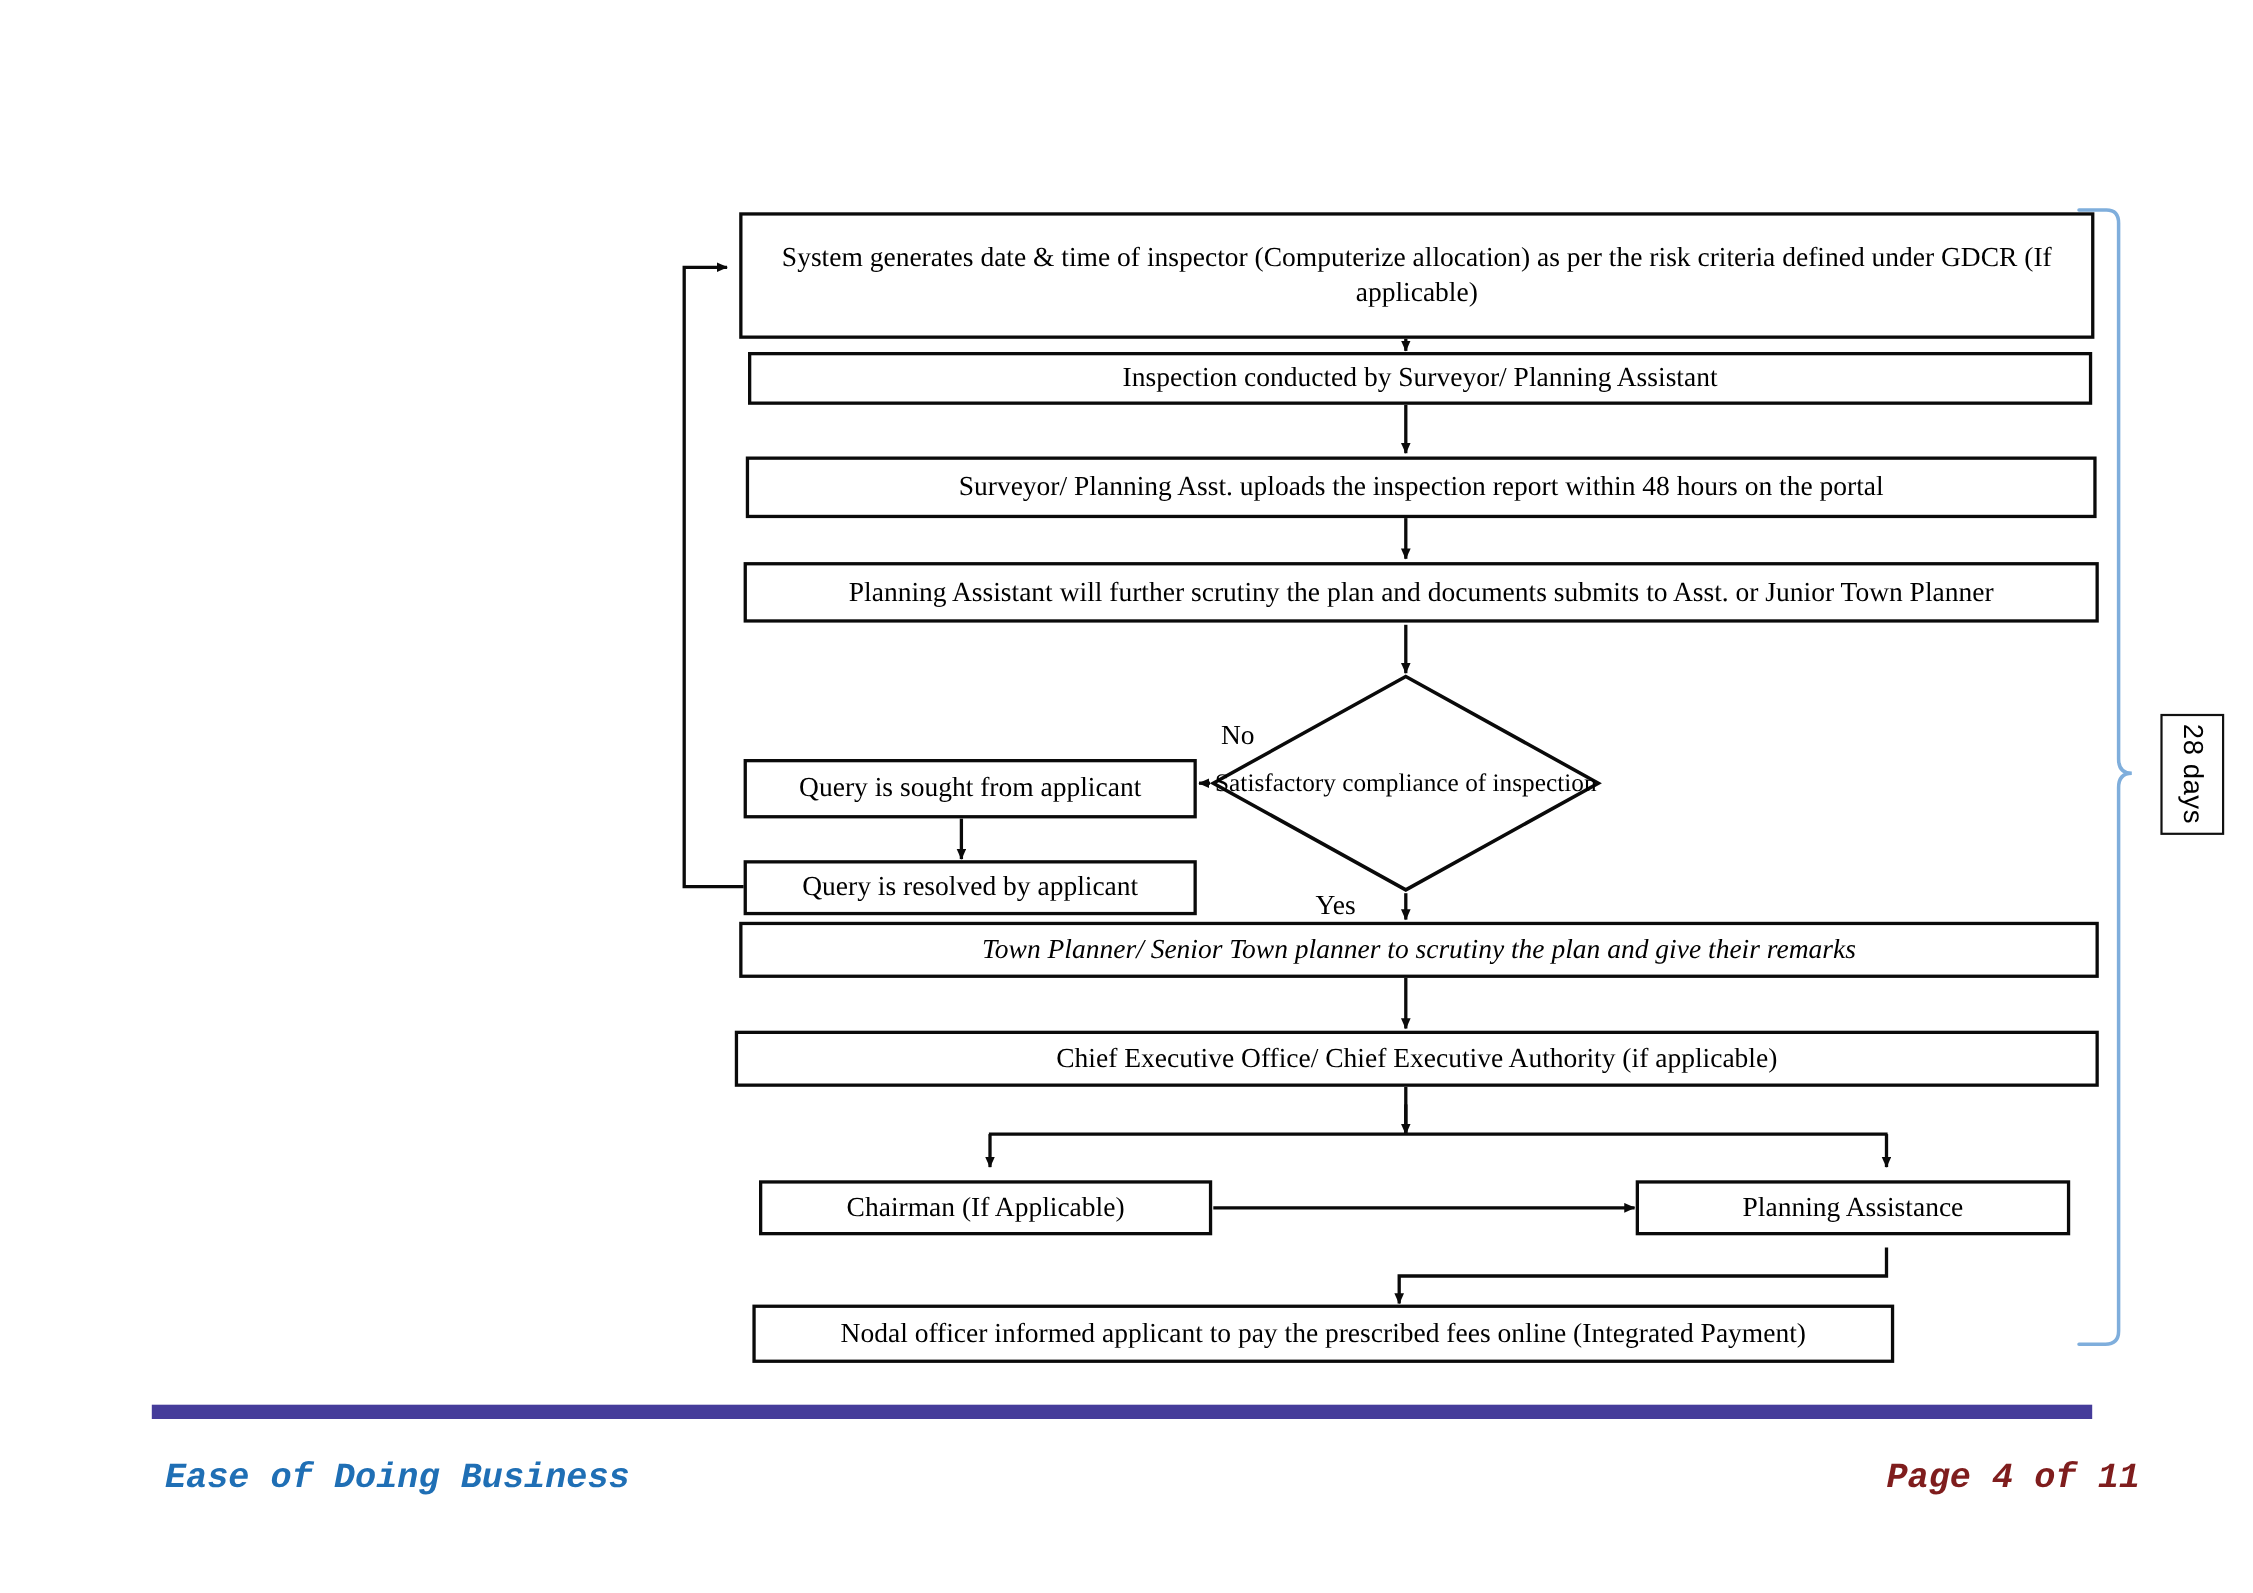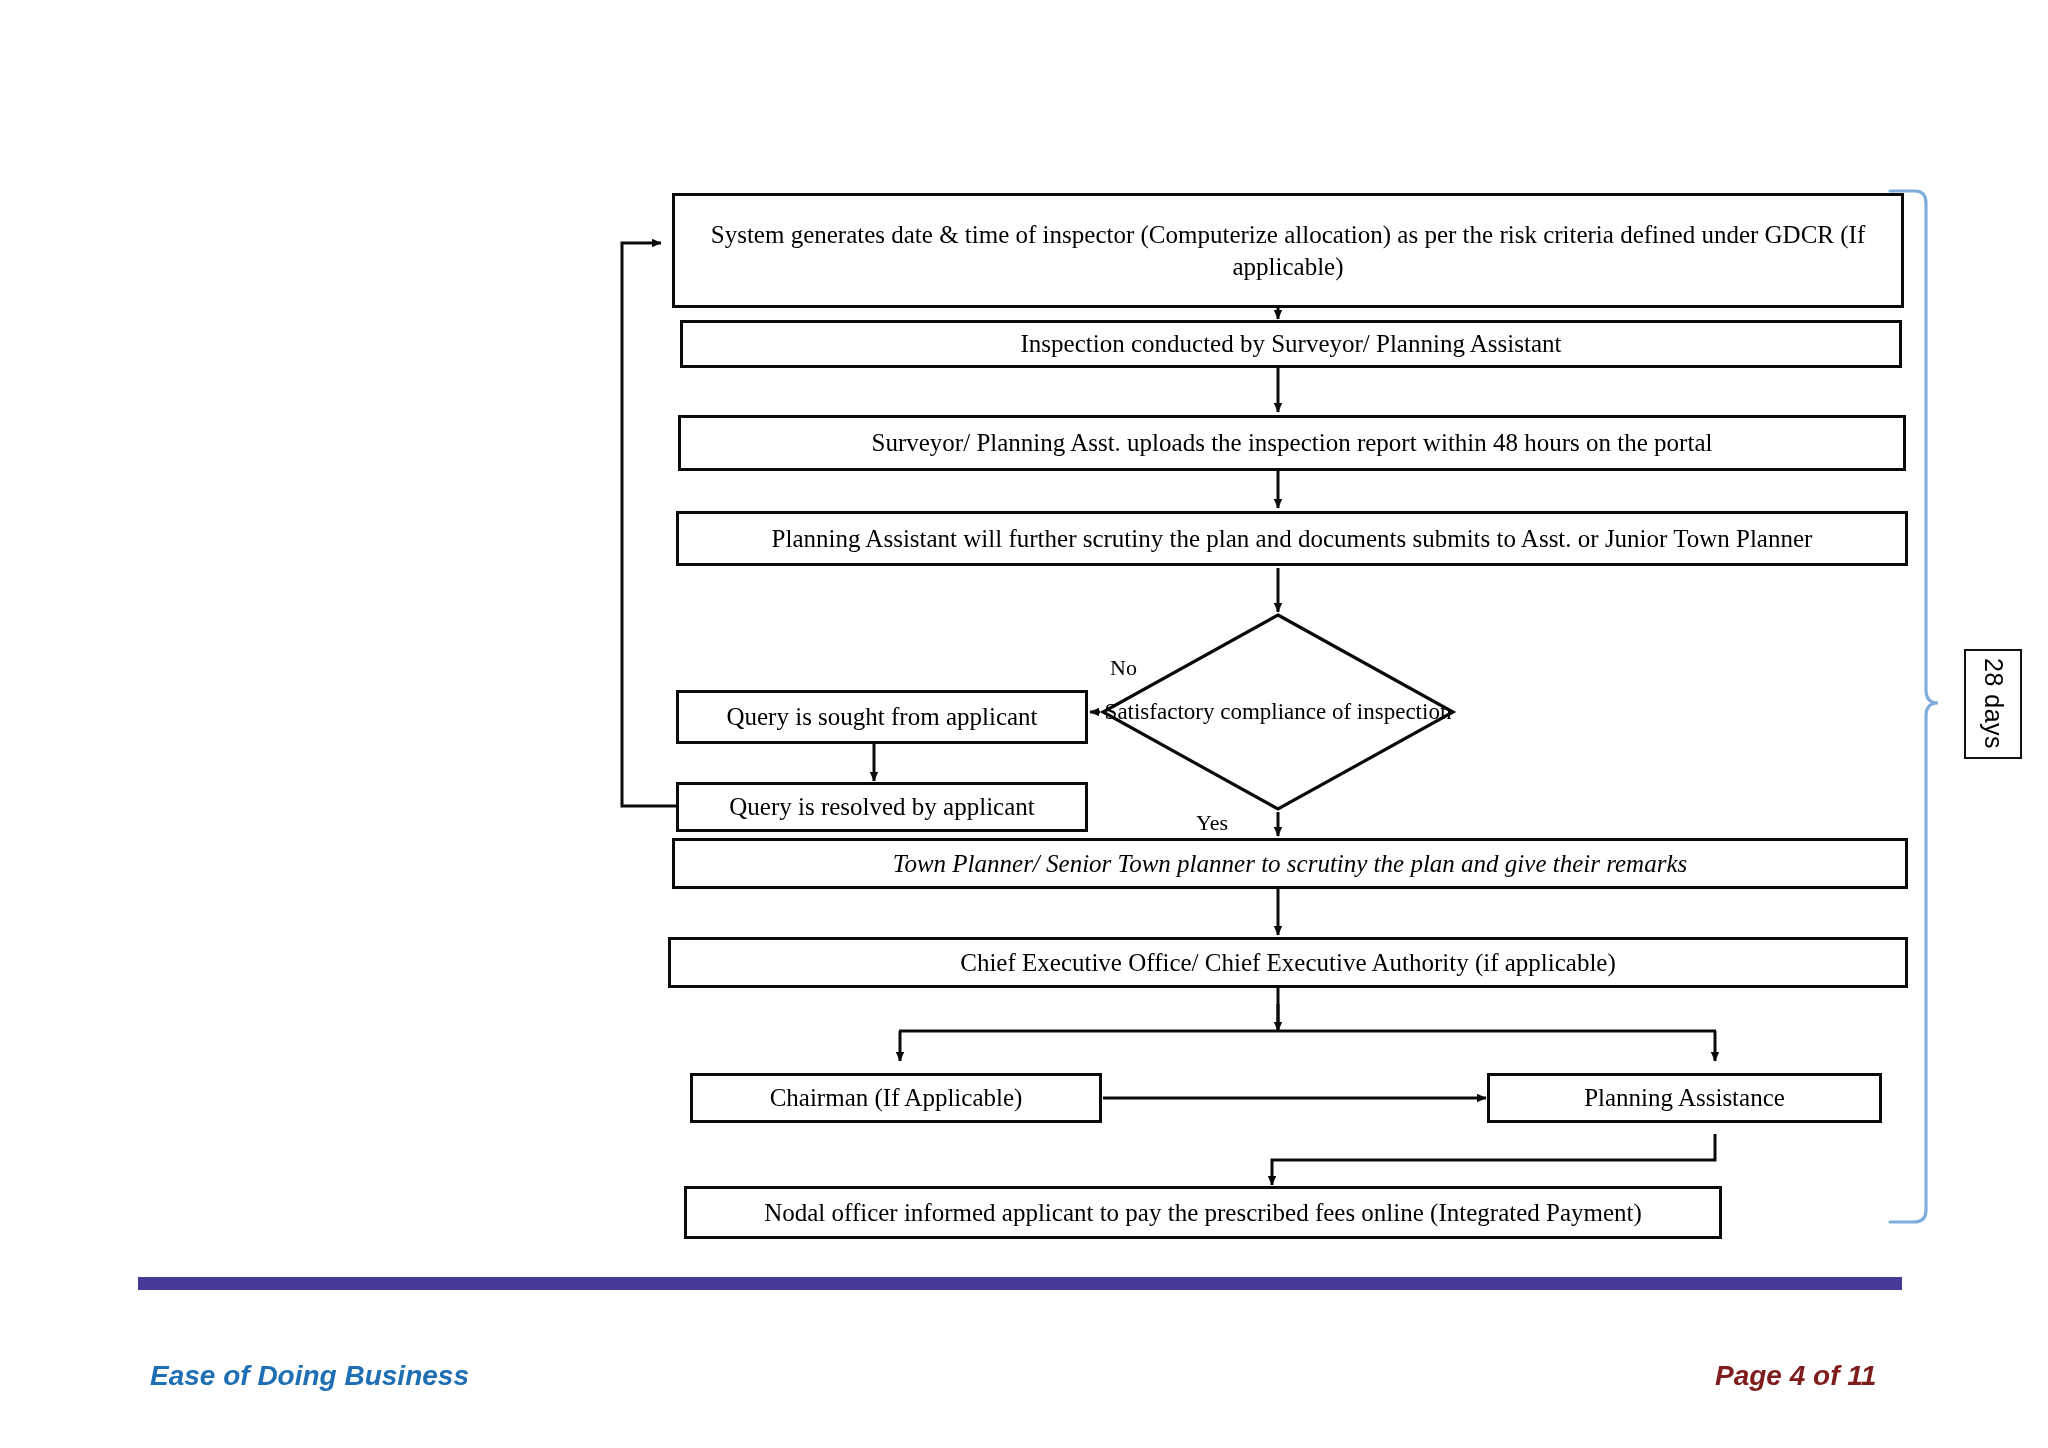--- a/index.html
+++ b/index.html
@@ -38,21 +38,21 @@
     display:flex;align-items:center;justify-content:center;
     text-align:center;font-size:23px;line-height:1.35;
     pointer-events:none;
   }
 
   
   #wires{position:absolute;left:0;top:0;width:2048px;height:1448px;z-index:2;}
   #brace{position:absolute;left:0;top:0;width:2048px;height:1448px;z-index:1;}
 
   
-  .edge-label{position:absolute;font-size:22px;z-index:6;background:transparent;}
+  .edge-label{position:absolute;font-size:25px;z-index:6;background:transparent;}
 
   
   .days-box{
     position:absolute;
     box-sizing:border-box;
     border:2px solid #111;
     background:#fff;
     display:flex;align-items:center;justify-content:center;
     z-index:6;
   }
@@ -61,25 +61,24 @@
     font-size:25px;
     font-family:"Liberation Sans","DejaVu Sans",sans-serif;
     letter-spacing:.5px;
     white-space:nowrap;
   }
 
   
   .footer-bar{position:absolute;height:13px;}
   .footer-text{
     position:absolute;
-    font-family:Liberation Sans, sans-serif;
+    font-family:Liberation Mono, monospace;
     font-style:italic;font-weight:bold;
-    font-size:28px;
+    font-size:32px;
     white-space:nowrap;
-    margin-top:35px;
   }
 </style>
 </head>
 <body>
 
 <div id="stage">
 
   <svg id="brace" viewBox="0 0 2048 1448" preserveAspectRatio="none">
     <path d="M 1890 191
              L 1915 191

